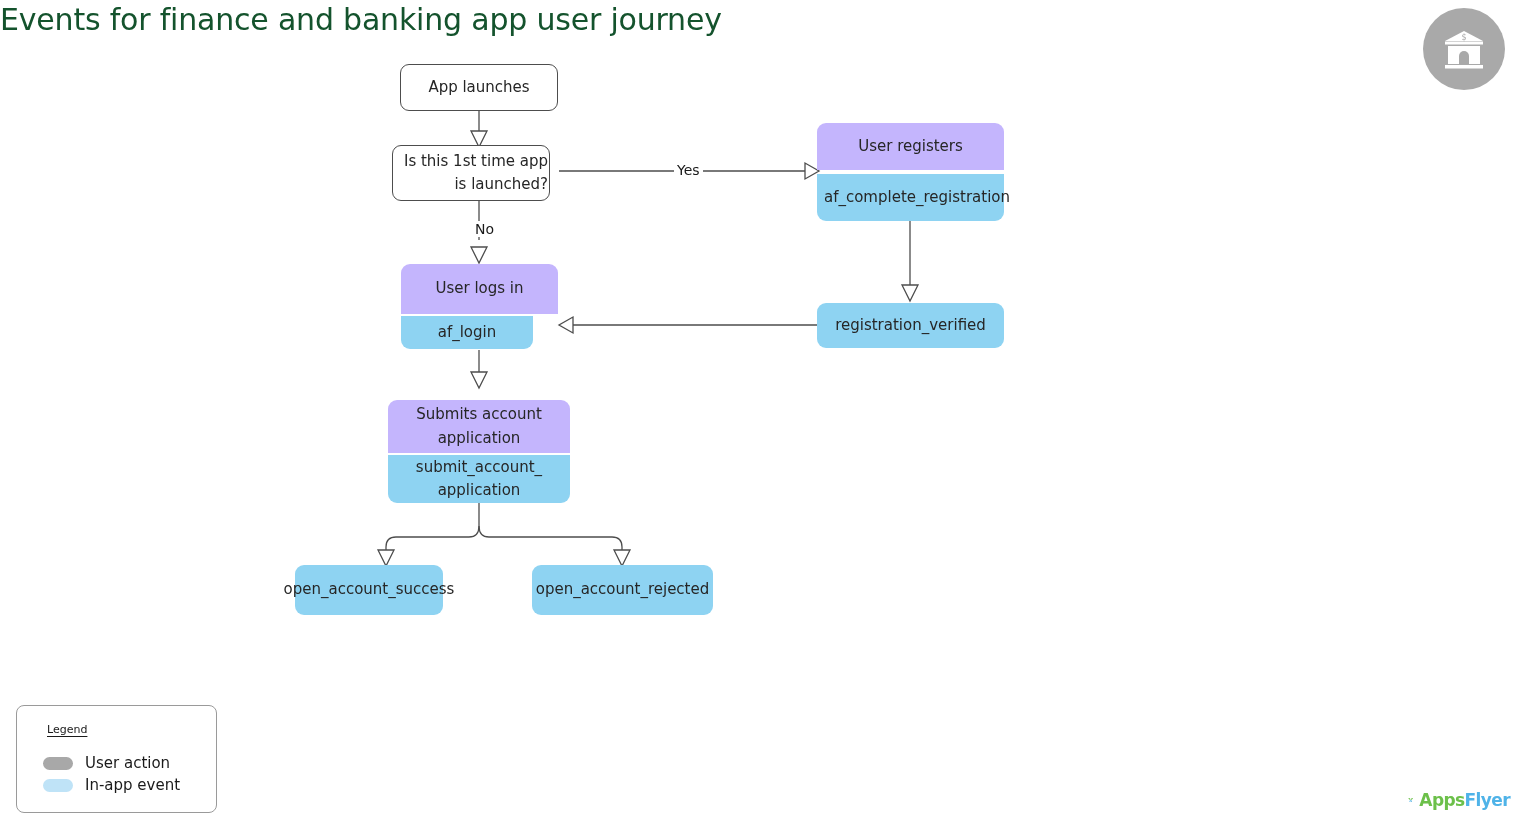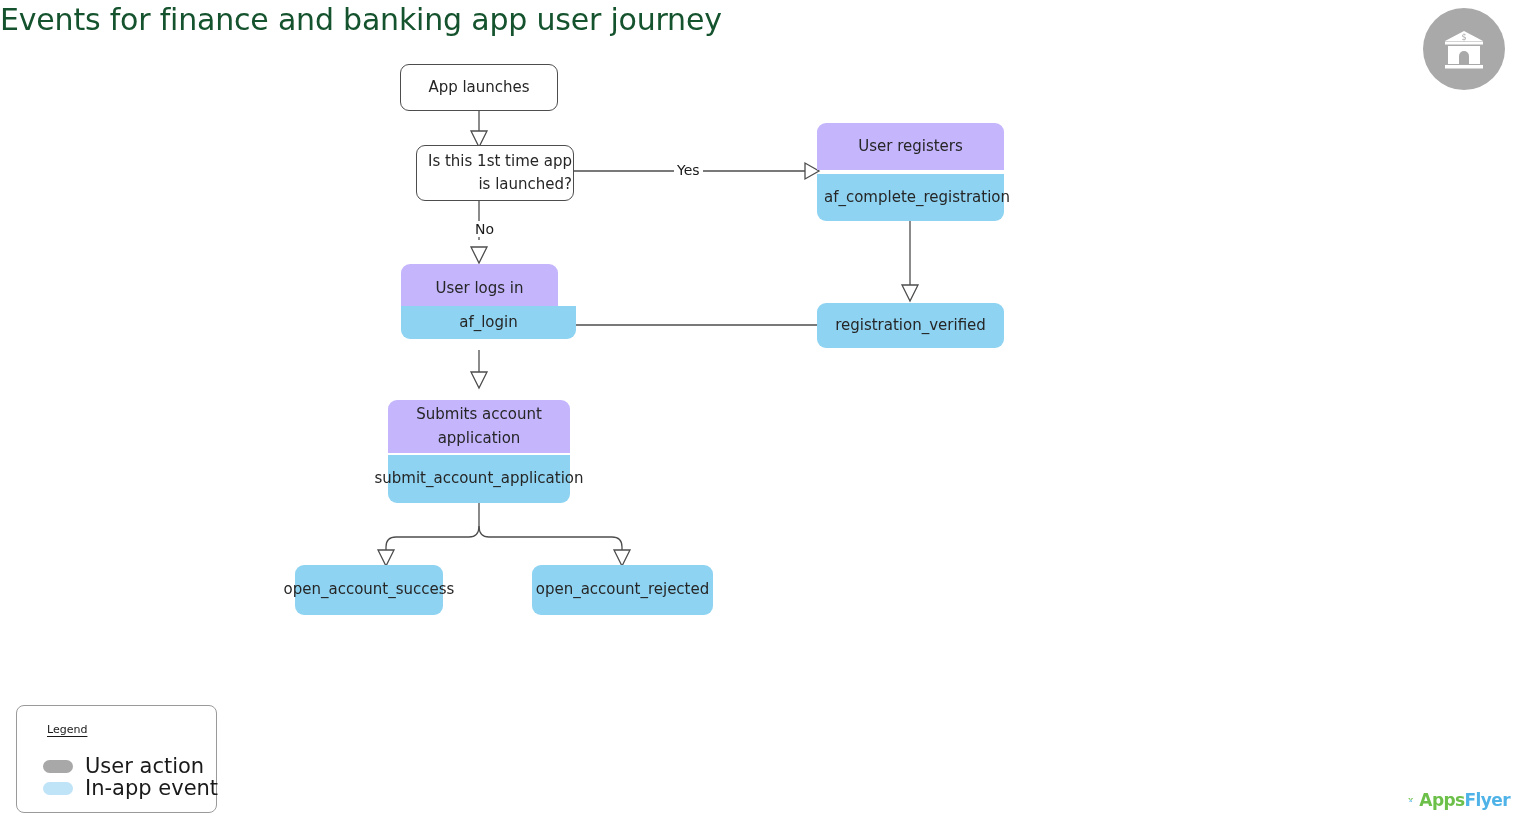--- a/index.html
+++ b/index.html
@@ -122,21 +122,21 @@
   .legend-row.r1 { top: 48px; }
   .legend-row.r2 { top: 70px; text-align: center; }
   .legend-swatch {
     width: 30px;
     height: 13px;
     border-radius: 7px;
     margin-right: 12px;
     flex: 0 0 auto;
   }
   .legend-text {
-    font-size: 21px;
+    font-size: 15px;
     color: #1a1a1a;
     white-space: nowrap;
   }
 
   
   #bank-icon {
     position: absolute;
     left: 1423px;
     top: 8px;
     width: 82px;
@@ -197,38 +197,38 @@
   <path class="edge-line" d="M479,526 Q479,537 489,537 L612,537 Q622,537 622,547 L622,551"></path>
   <polygon class="arrow-head" points="378,550 394,550 386,566"></polygon>
   <polygon class="arrow-head" points="614,550 630,550 622,566"></polygon>
 </svg>
 
 <div class="edge-label" style="left:674px; top:162px;">Yes</div>
 <div class="edge-label" style="left:472px; top:221px;">No</div>
 
 <div class="node node-white" style="left:400px; top:64px; width:158px; height:47px;">App launches</div>
 
-<div class="node node-white" style="left:416px; top:145px; width:158px; height:56px; padding:0 1px;">Is this 1st time app is launched?</div>
+<div class="node node-white" style="left:392px; top:145px; width:158px; height:56px; padding:0 1px;">Is this 1st time app is launched?</div>
 
 <div class="node node-action" style="left:817px; top:123px; width:187px; height:47px;">User registers</div>
 
 <div class="node node-event" style="left:817px; top:174px; width:187px; height:47px;padding-left:13px;">af_complete_registration</div>
 
 <div class="node node-event-solo" style="left:817px; top:303px; width:187px; height:45px;">registration_verified</div>
 
 <div class="node node-action" style="left:401px; top:264px; width:157px; height:50px;">User logs in</div>
 
-<div class="node node-event" style="left:401px; top:306px; width:175px; height:33px;">af_login</div>
+<div class="node node-event" style="left:401px; top:316px; width:132px; height:33px;">af_login</div>
 
 <div class="node node-action" style="left:388px; top:400px; width:182px; height:53px; flex-direction:column;">
   <span>Submits account</span>
   <span>application</span>
 </div>
 
-<div class="node node-event" style="left:388px; top:455px; width:182px; height:48px; flex-direction:row;">
+<div class="node node-event" style="left:388px; top:455px; width:182px; height:48px; flex-direction:column;">
   <span>submit_account_</span>
   <span>application</span>
 </div>
 
 <div class="node node-event-solo" style="left:295px; top:565px; width:148px; height:50px;">open_account_success</div>
 
 <div class="node node-event-solo" style="left:532px; top:565px; width:181px; height:50px;">open_account_rejected</div>
 
 <div id="legend">
   <div id="legend-title">Legend</div>

